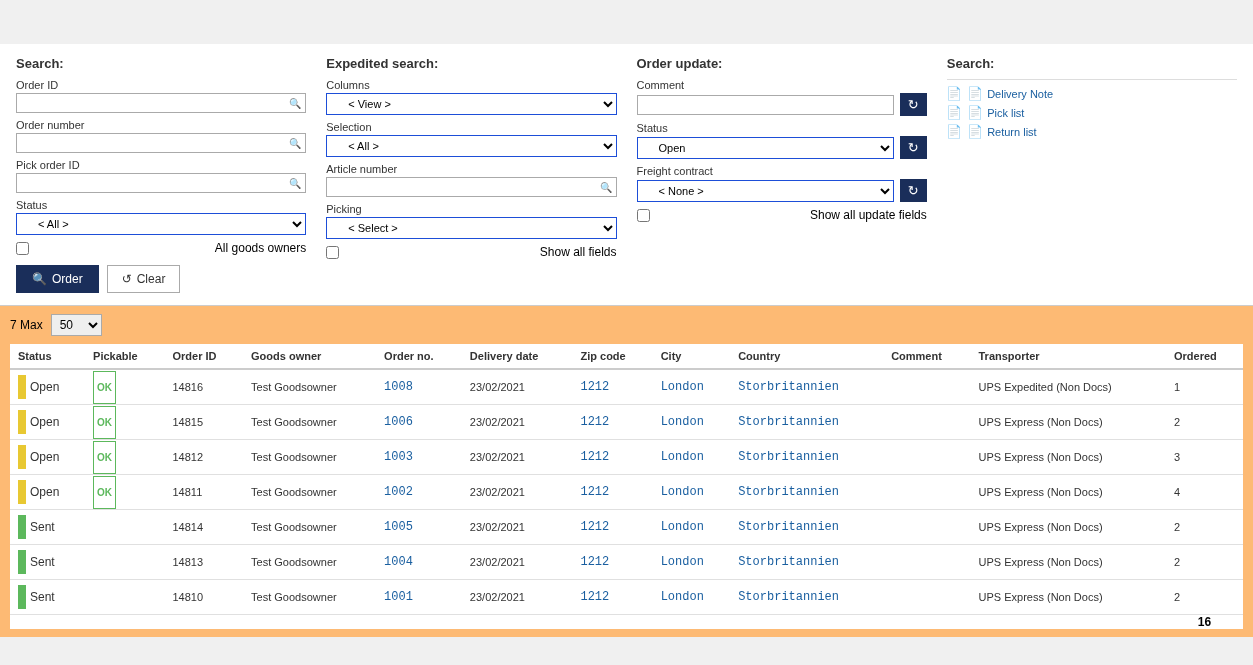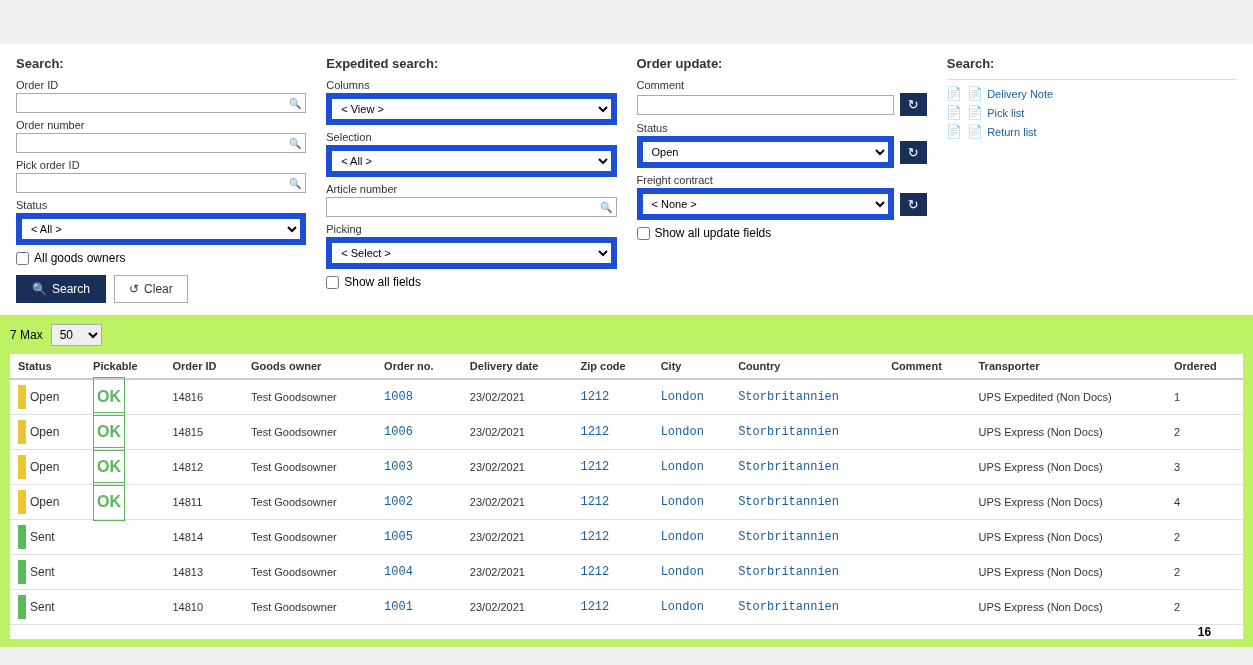--- a/index.html
+++ b/index.html
@@ -3,53 +3,53 @@
   <meta charset="utf-8">
   <style>
     * { box-sizing: border-box; margin: 0; padding: 0; font-family: Arial, sans-serif; font-size: 12px; }
     body { background: #f0f0f0; }
     .top-panel { background: #fff; display: flex; padding: 12px 16px; gap: 20px; border-bottom: 1px solid #ccc; margin-top: 44px; }
     .panel-section { flex: 1; min-width: 160px; }
     .panel-section h3 { font-size: 13px; font-weight: bold; color: #333; margin-bottom: 8px; }
     .field-group { margin-bottom: 6px; }
     .field-group label { display: block; font-size: 11px; color: #333; margin-bottom: 2px; }
     .field-group input[type="text"] { width: 100%; border: 1px solid #aaa; padding: 3px 5px; font-size: 11px; background: #fff; }
-    .field-group select { width: 100%; border: 6px solid #1d4ed8; padding: 3px 5px; font-size: 11px; background: #fff; }
+    .field-group select { width: 100%; border: 1px solid #1d4ed8; padding: 3px 17px; font-size: 11px; background: #fff; }
     .input-with-icon { position: relative; }
     .input-with-icon input { padding-right: 20px; }
     .input-icon { position: absolute; right: 4px; top: 50%; transform: translateY(-50%); color: #999; font-size: 10px; }
-    .checkbox-group { display: flex; align-items: center; gap: 5px; margin-bottom: 8px; }
+    .checkbox-group { display: flex; align-items: center; gap: 5px; margin-bottom: 8px; justify-content: space-between; }
     .checkbox-group input { margin: 0; }
     .button-row { display: flex; gap: 8px; margin-top: 10px; }
     .btn-search { background: #1a2e5a; color: #fff; border: none; padding: 6px 16px; cursor: pointer; font-size: 12px; display: flex; align-items: center; gap: 5px; }
     .btn-clear { background: #fff; color: #333; border: 1px solid #aaa; padding: 6px 14px; cursor: pointer; font-size: 12px; display: flex; align-items: center; gap: 5px; }
     .refresh-btn { background: #1a2e5a; color: #fff; border: none; padding: 4px 8px; cursor: pointer; font-size: 13px; }
     .inline-field { display: flex; align-items: center; gap: 6px; }
     .inline-field select { flex: 1; }
     .divider { border: none; border-top: 1px solid #ddd; margin: 6px 0; }
     .reports-section { min-width: 200px; }
     .report-links { display: flex; flex-direction: column; gap: 4px; margin-top: 4px; }
     .report-item { display: flex; align-items: center; gap: 4px; }
     .report-item a { color: #1a5fa0; text-decoration: none; font-size: 11px; }
     .pdf-icon { color: #c00; font-size: 13px; }
     .xls-icon { color: #0a0; font-size: 13px; }
     
-    .table-section { background: #bef264; padding: 8px 10px; }
+    .table-section { background: #fdba74; padding: 8px 10px; }
     .table-controls { display: flex; align-items: center; gap: 8px; margin-bottom: 8px; font-size: 12px; }
     .table-controls select { border: 1px solid #aaa; padding: 2px 4px; font-size: 12px; }
     table { width: 100%; border-collapse: collapse; background: #fff; }
     thead tr { background: #fff; }
     thead th { text-align: left; padding: 6px 8px; border-bottom: 2px solid #ccc; font-size: 11px; font-weight: bold; color: #333; white-space: nowrap; }
     tbody tr { border-bottom: 1px solid #e0e0e0; }
     tbody td { padding: 5px 8px; font-size: 11px; color: #333; white-space: nowrap; }
     .status-cell { display: flex; align-items: center; gap: 4px; }
     .status-dot { width: 8px; height: 24px; display: inline-block; }
     .status-dot.yellow { background: #e8c832; }
     .status-dot.green { background: #5cb85c; }
-    .ok-badge { border: 1px solid #5cb85c; color: #5cb85c; font-size: 16px; padding: 10px 3px; font-weight: bold; }
+    .ok-badge { border: 1px solid #5cb85c; color: #5cb85c; font-size: 10px; padding: 10px 3px; font-weight: bold; }
     .link-blue { color: #1a5fa0; text-decoration: none; font-family: Liberation Mono, monospace; }
     .order-update-section { min-width: 220px; }
     .show-fields-check { display: flex; align-items: center; gap: 5px; margin-top: 6px; }
   </style>
 </head>
 <body>
 
 <div class="top-panel">
 
   <div class="panel-section">
@@ -84,21 +84,21 @@
         <option>Closed</option>
       </select>
     </div>
     <div class="checkbox-group">
       <input type="checkbox" style="">
       <label>All goods owners</label>
     </div>
     <div class="button-row">
       <button class="btn-search">
         <span>🔍</span>
-        <span>Search</span>
+        <span>Order</span>
       </button>
       <button class="btn-clear">
         <span>↺</span>
         <span>Clear</span>
       </button>
     </div>
   </div>
 
   <div class="panel-section">
     <h3>Expedited search:</h3>

